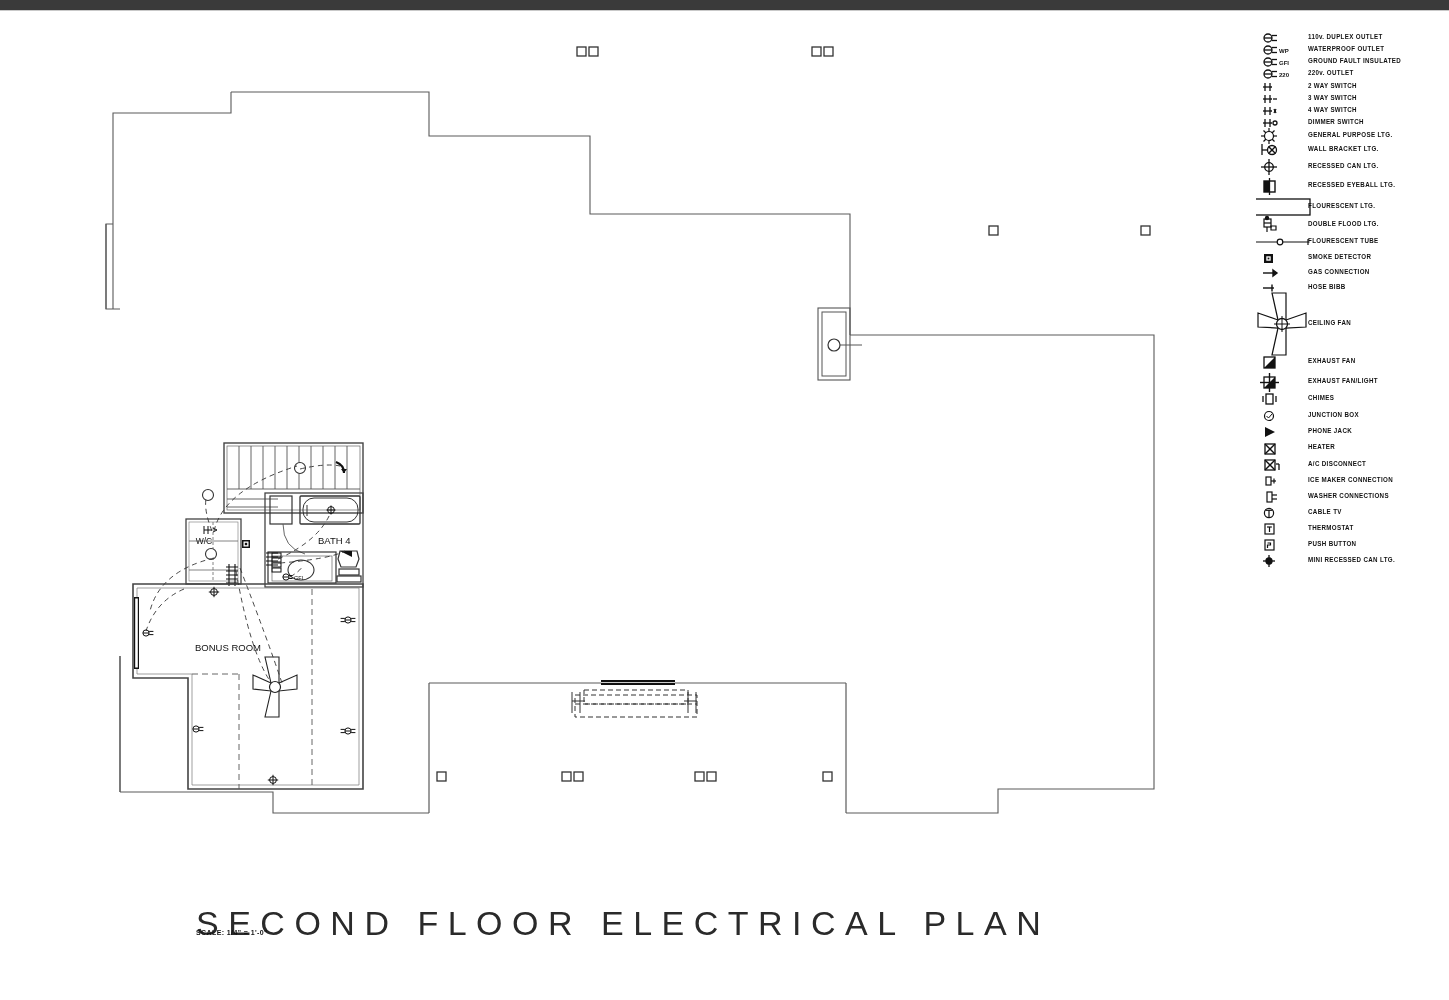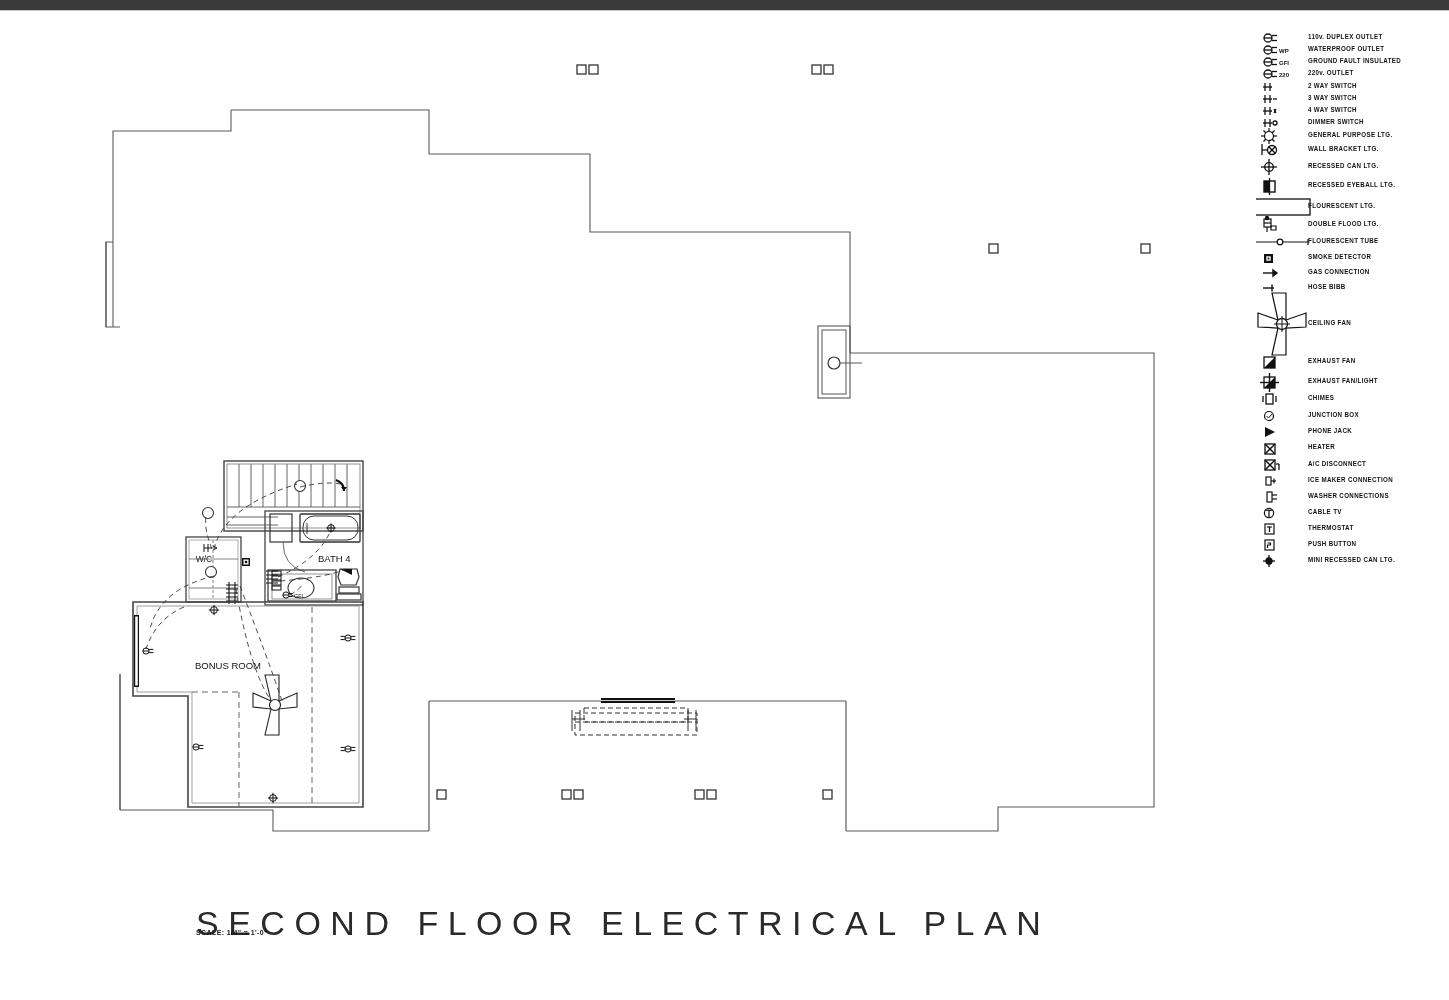--- a/index.html
+++ b/index.html
@@ -3,21 +3,21 @@
 <meta charset="utf-8">
 <title>Second Floor Electrical Plan</title>
 <style>
   html,body{margin:0;padding:0;background:#ffffff;}
   body{width:1449px;height:1000px;position:relative;overflow:hidden;
        font-family:"Liberation Sans",sans-serif;}
   #topbar{position:absolute;left:0;top:0;width:1449px;height:10px;background:#3a3a3a;}
   #topbar-shadow{position:absolute;left:0;top:10px;width:1449px;height:1px;background:#c9c9c9;}
   #sheet{position:absolute;left:0;top:11px;width:1449px;height:989px;background:#fff;}
   svg{display:block;}
-  .plan-wrap{position:absolute;left:0;top:0;margin-top:18px;}
+  .plan-wrap{position:absolute;left:0;top:0;}
   .legend{position:absolute;left:1256px;top:16px;width:193px;height:545px;}
   .legend-label{position:absolute;font-size:6.2px;letter-spacing:.35px;
      color:#111;white-space:nowrap;font-family:"Liberation Sans",sans-serif;
      transform:scaleY(1.18);transform-origin:left center;font-weight:600;}
   .title-main{position:absolute;left:196px;top:893px;font-size:34px;
      letter-spacing:9.5px;color:#2a2a2a;font-family:"Liberation Sans",sans-serif;
      font-weight:300;white-space:nowrap;}
   .title-scale{position:absolute;left:196px;top:917px;font-size:7px;
      letter-spacing:.4px;color:#111;font-weight:700;white-space:nowrap;
      transform:scaleY(1.15);transform-origin:left top;}

